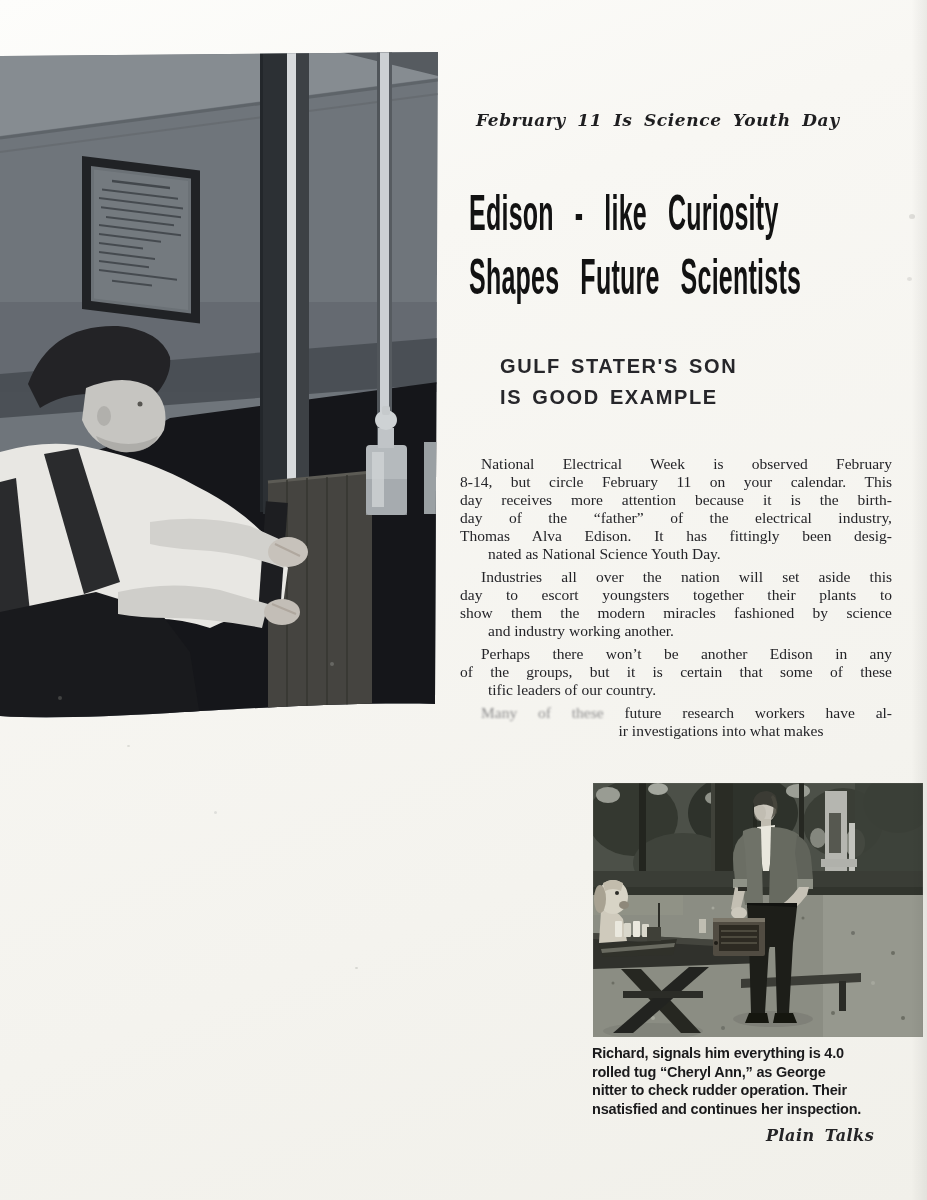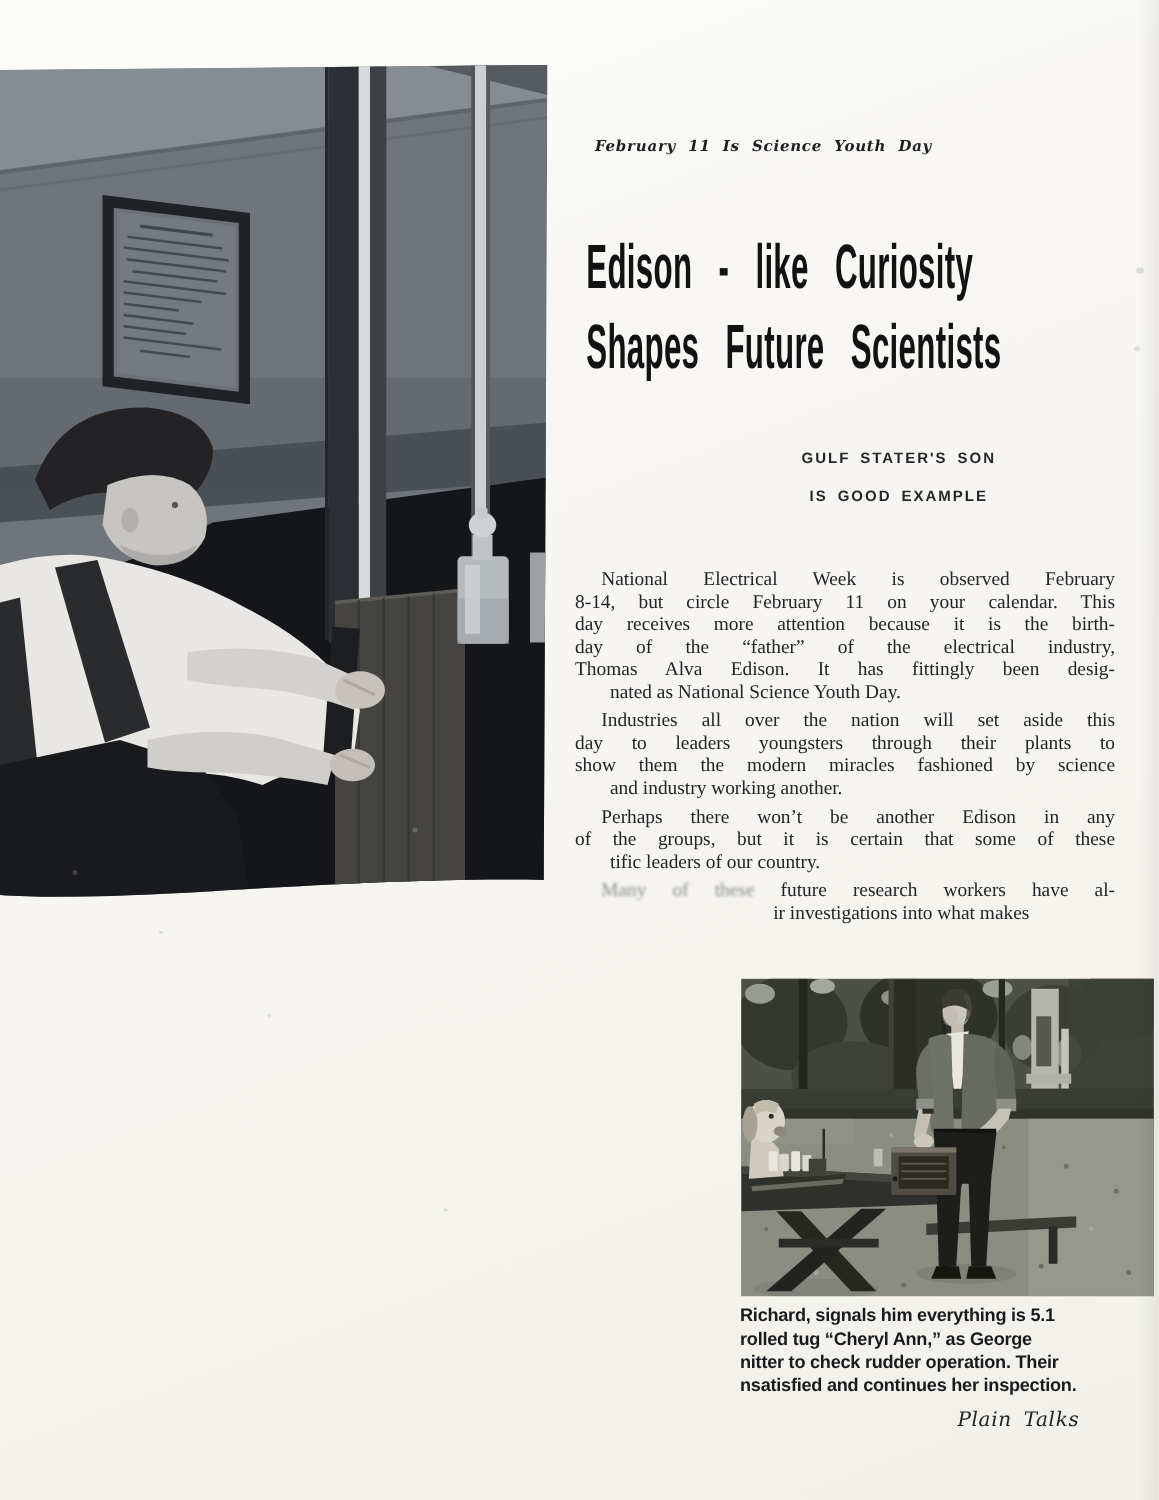--- a/index.html
+++ b/index.html
@@ -9,47 +9,47 @@
     font-family:"Liberation Serif",serif;
   }
   .page .edge-shade{position:absolute;right:0;top:0;width:16px;height:100%;
     background:linear-gradient(90deg,rgba(0,0,0,0),rgba(0,0,0,0.06));}
   .photo-left{position:absolute;left:0;top:52px;width:438px;height:670px;}
   .photo-bottom{position:absolute;left:593px;top:783px;width:330px;height:254px;}
   svg{display:block;width:100%;height:100%;}
 
   .kicker{position:absolute;left:476px;top:110px;
     font-family:"DejaVu Serif",serif;font-style:italic;font-weight:bold;
-    font-size:12px;letter-spacing:.6px;word-spacing:5px;color:#1e1e20;white-space:nowrap;}
+    font-size:17px;letter-spacing:.6px;word-spacing:5px;color:#1e1e20;white-space:nowrap;}
 
   .headline{position:absolute;left:469px;top:181px;color:#121212;}
   .headline .hline{
     font-family:"Liberation Sans",sans-serif;font-weight:700;font-size:50px;line-height:64px;
     white-space:nowrap;transform:scaleX(.5);transform-origin:0 50%;
     word-spacing:.55em;letter-spacing:.5px;}
 
-  .subhead{position:absolute;left:519px;top:351px;width:400px;text-align:center;
-    font-family:"Liberation Sans",sans-serif;font-weight:700;font-size:12px;line-height:31px;
+  .subhead{position:absolute;left:500px;top:351px;width:400px;text-align:left;
+    font-family:"Liberation Sans",sans-serif;font-weight:700;font-size:20px;line-height:31px;
     letter-spacing:1.6px;word-spacing:3px;color:#26262a;}
 
   .bodycol{position:absolute;left:460px;top:455px;width:432px;
     font-size:15.5px;line-height:18px;color:#242428;}
   .para{margin:0 0 5px 0;}
   .para .tline{text-align:justify;text-align-last:justify;}
   .para .tline:last-child{text-align-last:auto;margin-left:28px;}
   .para .tline:first-child{text-indent:21px;}
   .para4 .l2{text-align:center;text-align-last:auto !important;padding-left:62px;}
   .faded{filter:blur(1.1px);opacity:.62;color:#4c4c50;}
 
   .caption{position:absolute;left:592px;top:1044px;width:278px;
     font-family:"Liberation Sans",sans-serif;font-weight:700;font-size:14.5px;
     line-height:18.6px;letter-spacing:-.2px;color:#1a1a1c;}
 
   .footer{position:absolute;left:766px;top:1126px;
-    font-family:"DejaVu Serif",serif;font-style:italic;font-weight:normal;
+    font-family:"DejaVu Serif",serif;font-style:italic;font-weight:bold;
     font-size:16px;letter-spacing:.5px;word-spacing:4px;color:#242426;white-space:nowrap;}
 
   .speck{position:absolute;border-radius:50%;}
   .s1{left:127px;top:745px;width:3px;height:2px;background:#dbdbd6;}
   .s2{left:214px;top:811px;width:3px;height:3px;background:#dfdfdb;}
   .s3{left:355px;top:967px;width:3px;height:2px;background:#d6d6d1;}
   .s4{left:909px;top:214px;width:6px;height:5px;background:#dddcd8;}
   .s5{left:907px;top:277px;width:5px;height:4px;background:#e1e0dc;}
 </style>
 </head>
@@ -158,21 +158,21 @@
     <div class="para">
         <div class="tline">National Electrical Week is observed February</div>
         <div class="tline">8-14, but circle February 11 on your calendar. This</div>
         <div class="tline">day receives more attention because it is the birth-</div>
         <div class="tline">day of the “father” of the electrical industry,</div>
         <div class="tline">Thomas Alva Edison. It has fittingly been desig-</div>
         <div class="tline">nated as National Science Youth Day.</div>
       </div>
     <div class="para">
         <div class="tline">Industries all over the nation will set aside this</div>
-        <div class="tline">day to leaders youngsters through their plants to</div>
+        <div class="tline">day to escort youngsters together their plants to</div>
         <div class="tline">show them the modern miracles fashioned by science</div>
         <div class="tline">and industry working another.</div>
       </div>
     <div class="para">
         <div class="tline">Perhaps there won’t be another Edison in any</div>
         <div class="tline">of the groups, but it is certain that some of these</div>
         <div class="tline">tific leaders of our country.</div>
       </div>
     <div class="para para4">
       <div class="tline"><span class="faded">Many of these</span><span> future research workers have al-</span></div>
@@ -289,21 +289,21 @@
         <rect x="120" y="135" width="52" height="4" fill="#7a7568"></rect>
         <rect x="126" y="142" width="40" height="26" fill="#2d2a22"></rect>
         <path d="M128 148 L164 148 M128 154 L164 154 M128 160 L164 160" stroke="#6b6658" stroke-width="1.5" opacity=".7" fill="none"></path>
         <circle cx="123" cy="160" r="2" fill="#1f1d17"></circle>
       </g>
       <rect x="0" y="0" width="330" height="254" fill="none" stroke="#8a8c84" stroke-width="1" opacity=".3"></rect>
     </svg>
   </div>
 
   <div class="caption">
-      <div class="capline">Richard, signals him everything is 5.1</div>
+      <div class="capline">Richard, signals him everything is 4.0</div>
       <div class="capline">rolled tug “Cheryl Ann,” as George</div>
       <div class="capline">nitter to check rudder operation. Their</div>
       <div class="capline">nsatisfied and continues her inspection.</div>
     </div>
 
   <div class="footer">Plain Talks</div>
 
   <div class="speck s1"></div>
   <div class="speck s2"></div>
   <div class="speck s3"></div>

